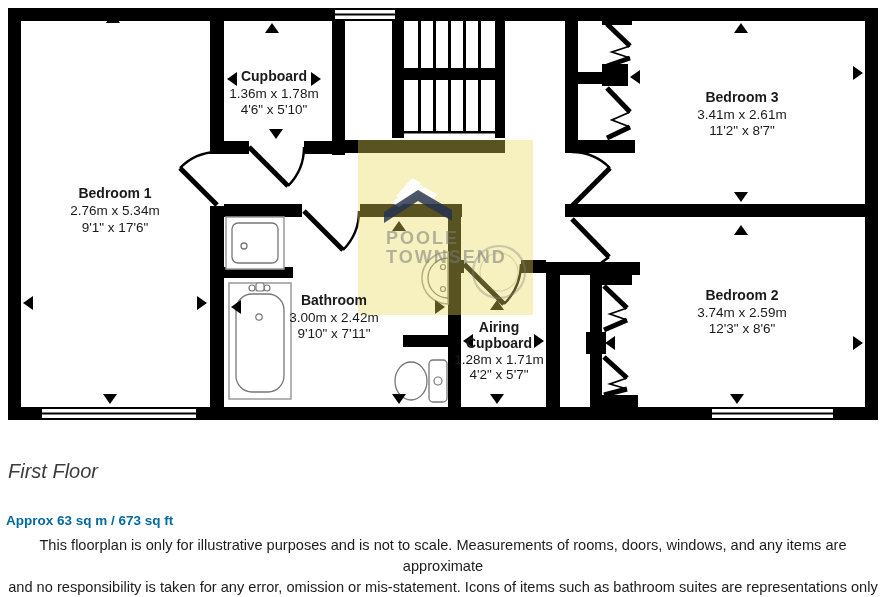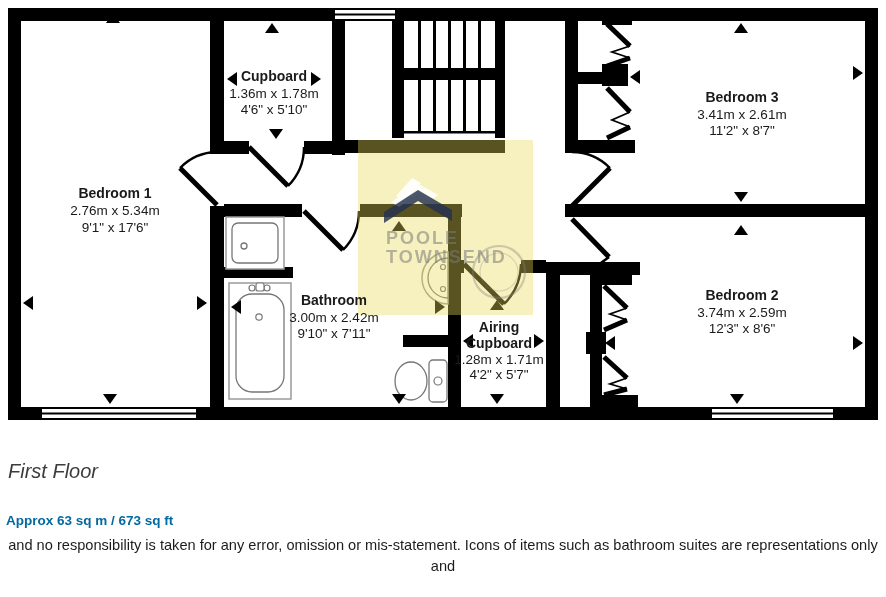--- a/index.html
+++ b/index.html
@@ -245,16 +245,17 @@
   <g text-anchor="middle">
     <text class="room-name" x="742" y="300">Bedroom 2</text>
     <text class="room-dim" x="742" y="317">3.74m x 2.59m</text>
     <text class="room-dim" x="742" y="333">12'3" x 8'6"</text>
   </g>
 </svg>
 
   <div id="footer-title">First Floor</div>
   <div id="footer-area">Approx 63 sq m / 673 sq ft</div>
   <div id="disclaimer">
+    <div>This floorplan is only for illustrative purposes and is not to scale. Measurements of rooms, doors, windows, and any items are approximate</div>
     <div>and no responsibility is taken for any error, omission or mis-statement. Icons of items such as bathroom suites are representations only and</div>
 
   </div>
 </div>
 
 </body></html>

